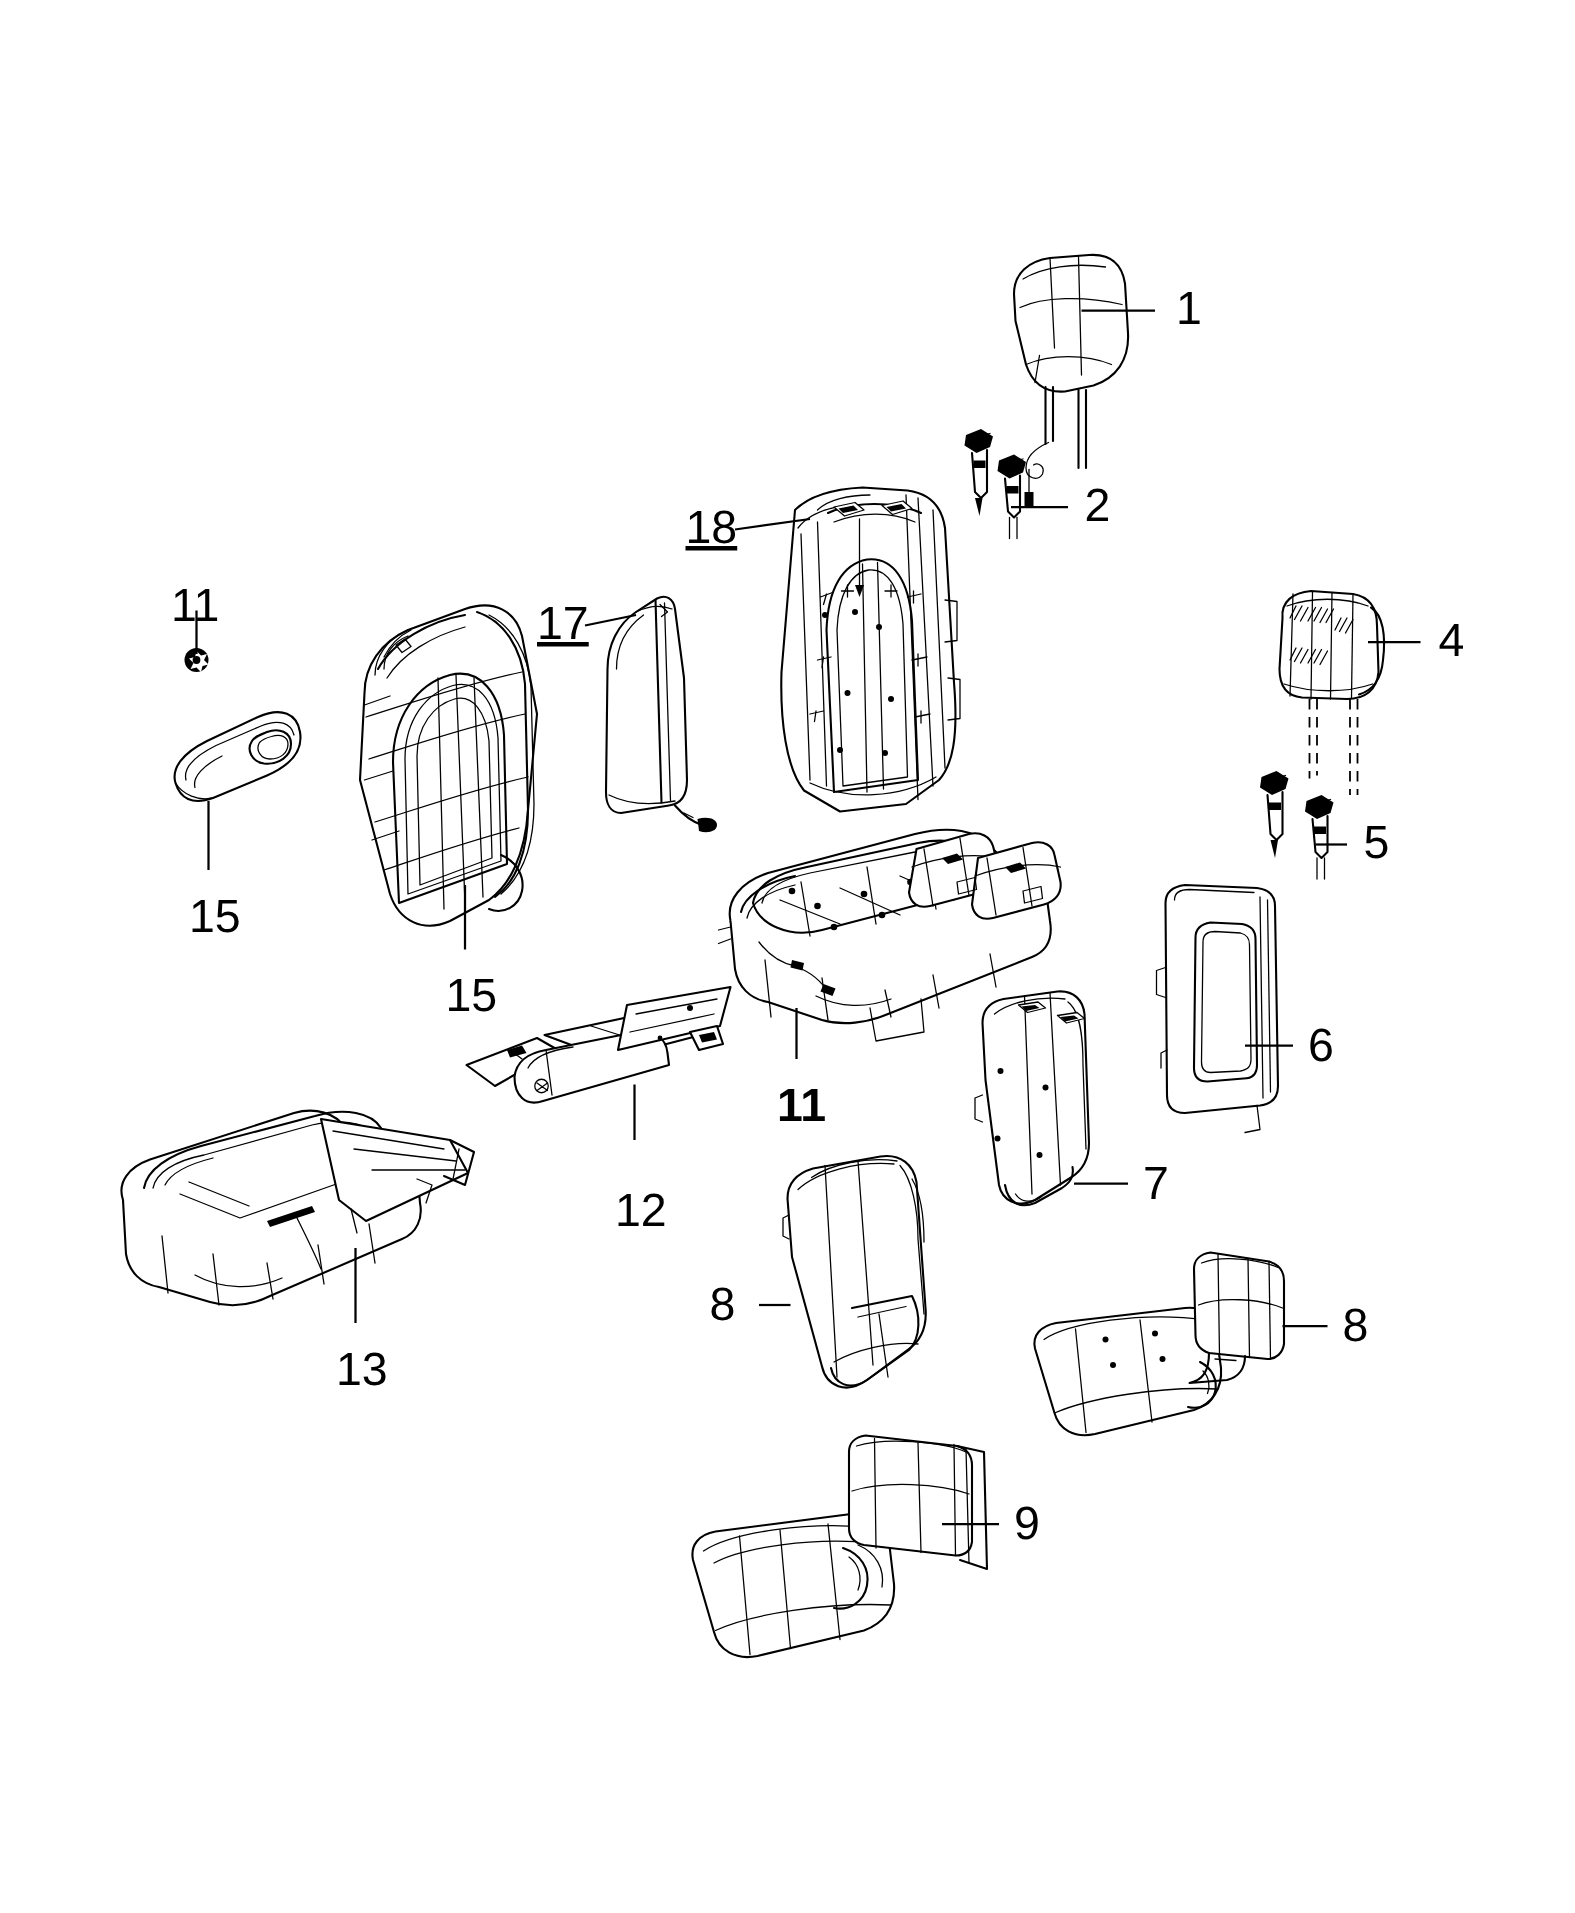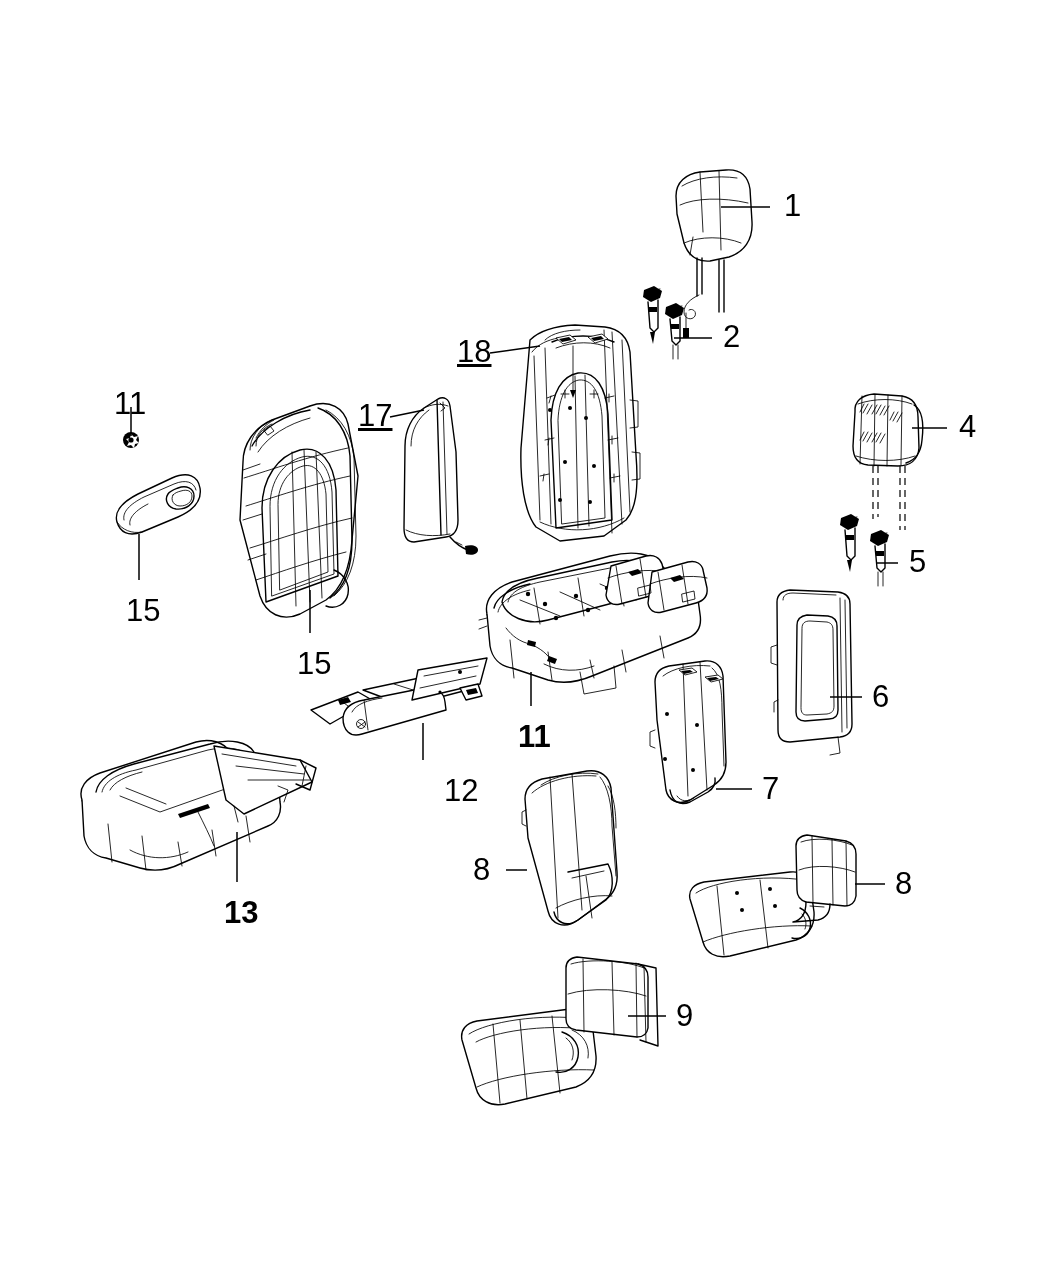--- a/index.html
+++ b/index.html
@@ -538,21 +538,21 @@
   <div class="callout-label" style="left:784px; top:190px;">1</div>
   <div class="callout-label" style="left:723px; top:321px;">2</div>
   <div class="callout-label" style="left:959px; top:411px;">4</div>
   <div class="callout-label" style="left:909px; top:546px;">5</div>
   <div class="callout-label" style="left:872px; top:681px;">6</div>
   <div class="callout-label" style="left:762px; top:773px;">7</div>
   <div class="callout-label" style="left:895px; top:868px;">8</div>
   <div class="callout-label" style="left:676px; top:1000px;">9</div>
   <div class="callout-label" style="left:473px; top:854px;">8</div>
   <div class="callout-label" style="left:518px; top:721px;font-weight:bold;">11</div>
-  <div class="callout-label" style="left:410px; top:775px;margin-left:34px;">12</div>
-  <div class="callout-label" style="left:224px; top:897px;font-weight:bold;">13</div>
+  <div class="callout-label" style="left:410px; top:791px;">12</div>
+  <div class="callout-label" style="left:224px; top:897px;">13</div>
   <div class="callout-label" style="left:297px; top:648px;">15</div>
   <div class="callout-label" style="left:126px; top:595px;">15</div>
   <div class="callout-label" style="left:114px; top:388px;">11</div>
   <div class="callout-label" style="left:358px; top:400px;text-decoration:underline;">17</div>
   <div class="callout-label" style="left:457px; top:336px;text-decoration:underline;">18</div>
 
 </div>
 
 </body></html>

